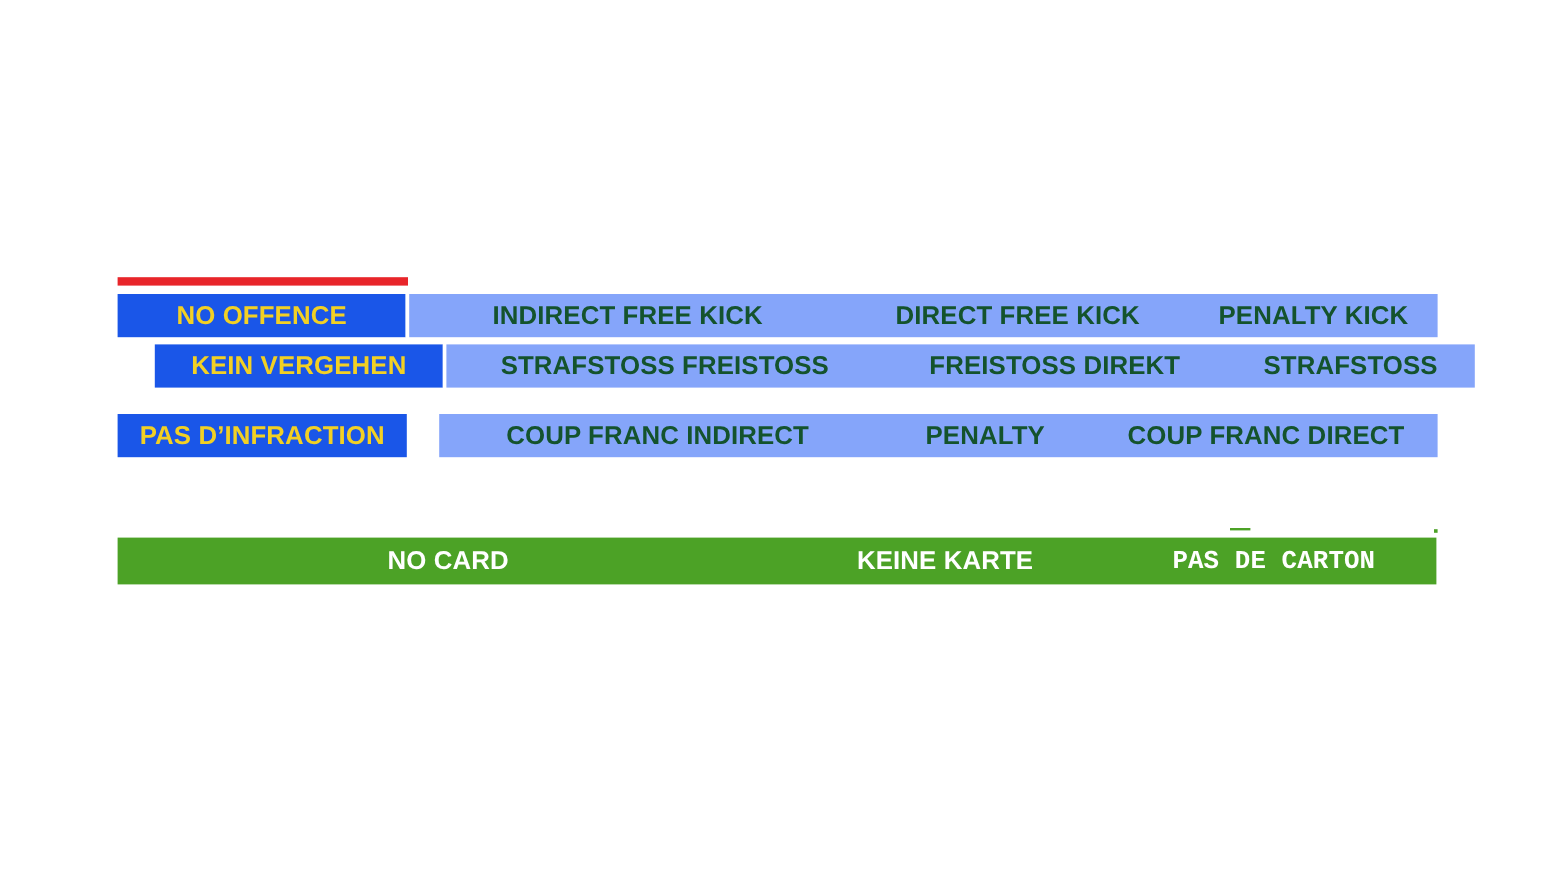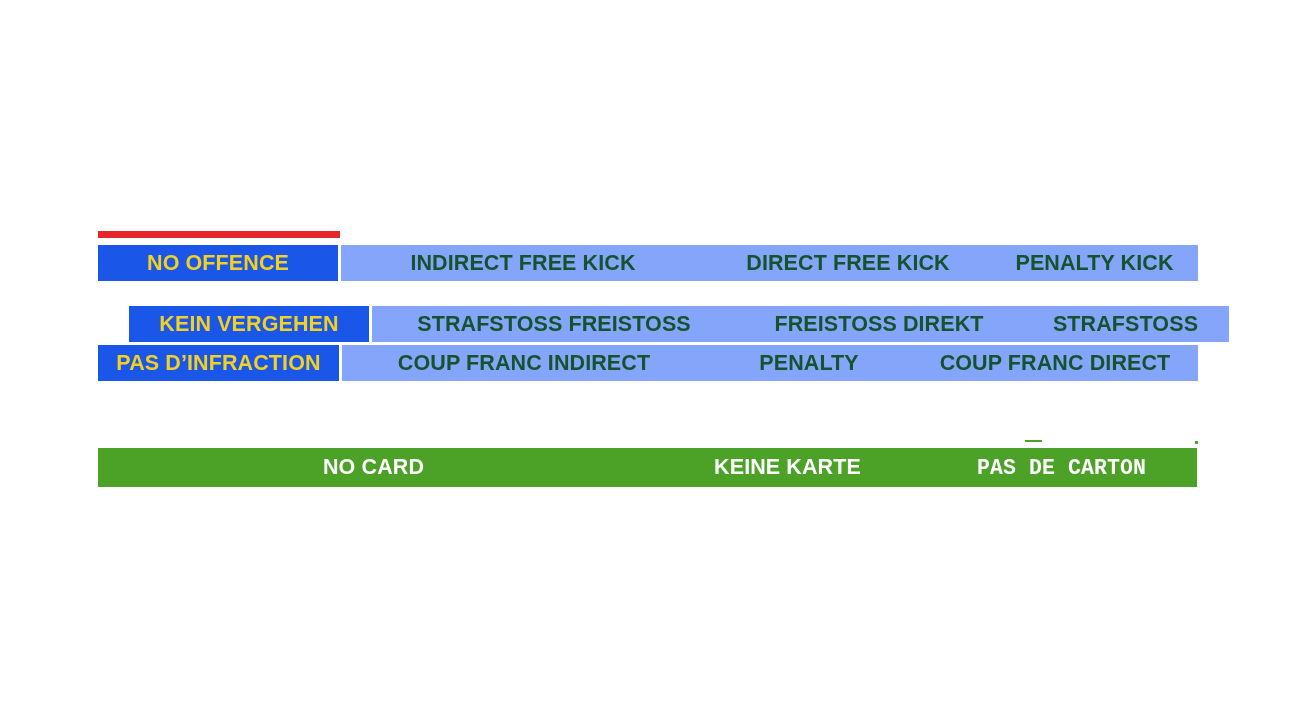--- a/index.html
+++ b/index.html
@@ -36,22 +36,22 @@
   
   .offence-row {
     position: absolute;
     left: 98px;
     width: 1100px;
     height: 36px;
     display: flex;
     align-items: stretch;
   }
   .offence-row.r1 { top: 245px; }
-  .offence-row.r2 { top: 306px; padding-left: 31px; }
-  .offence-row.r3 { top: 345px; }
+  .offence-row.r2 { top: 287px; padding-left: 31px; }
+  .offence-row.r3 { top: 345px; gap: 12px; }
 
   .cell-label {
     flex: 0 0 240px;
     background: #1A56E8;
     color: #F2D024;
     display: flex;
     align-items: center;
     justify-content: center;
     font-size: 21.5px;
     font-weight: 600;

